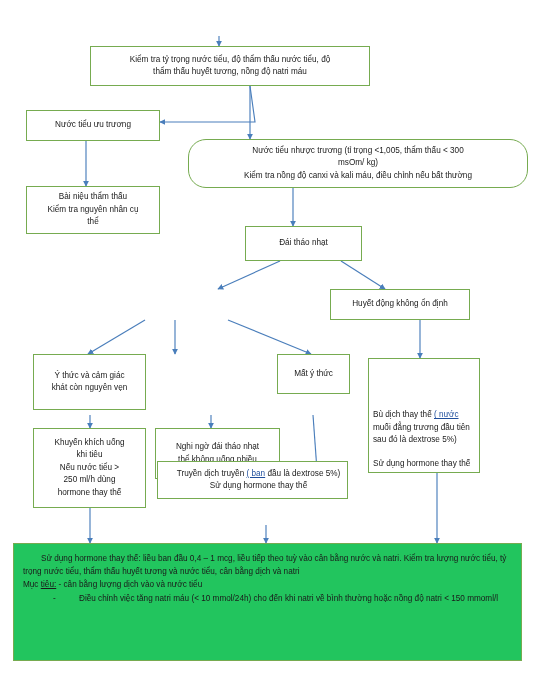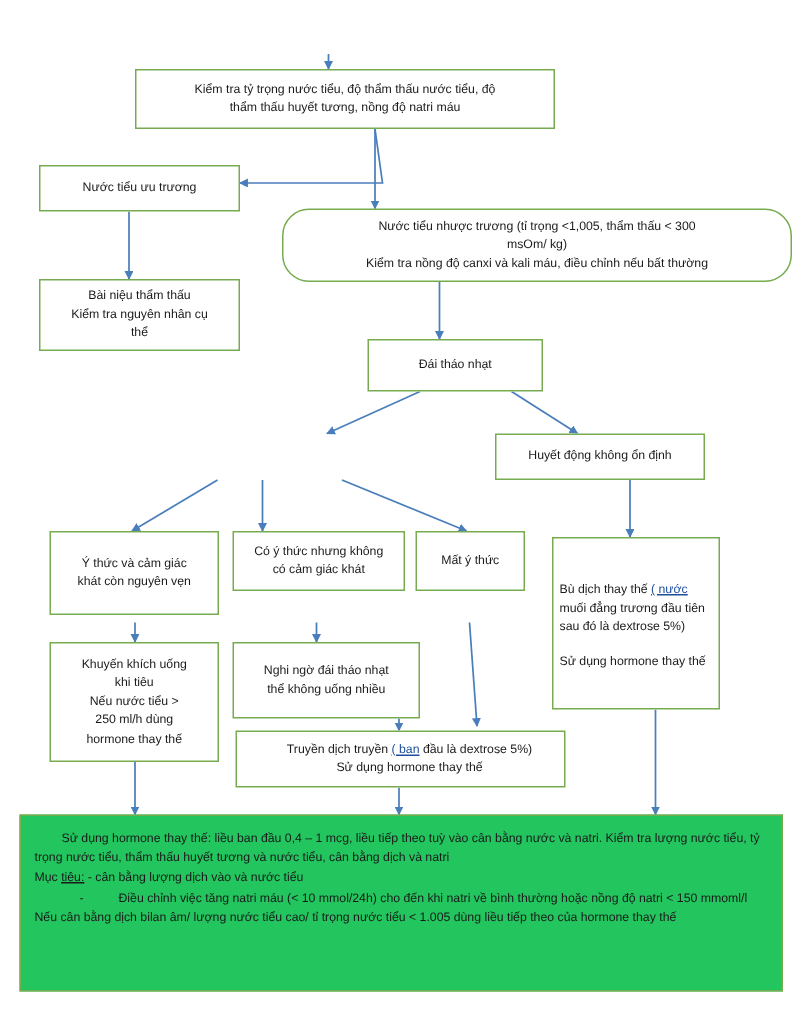--- a/index.html
+++ b/index.html
@@ -135,32 +135,26 @@
     <span class="inner">Huyết động không ổn định</span>
   </div>
 
   <div class="box" style="left:33px;top:354px;width:113px;height:56px;">
     <span class="inner">
       <span>Ý thức và cảm giác</span><br>
       <span>khát còn nguyên vẹn</span>
     </span>
   </div>
 
-  <div class="box" style="left:155px;top:354px;width:115px;height:40px;">
-    <span class="inner">
-      <span>Có ý thức nhưng không</span><br>
-      <span>có cảm giác khát</span>
-    </span>
-  </div>
 
   <div class="box" style="left:277px;top:354px;width:73px;height:40px;">
     <span class="inner">Mất ý thức</span>
   </div>
 
-  <div class="box leftbox" style="left:368px;top:358px;width:112px;height:115px;align-items:center;padding-top:6px;">
+  <div class="box leftbox" style="left:368px;top:358px;width:112px;height:115px;align-items:flex-end;padding-top:6px;">
     <span class="inner">
       <span>Bù dịch thay thế</span>
       <span class="link">( nước</span>
       <span>muối đẳng trương đầu tiên sau đó là dextrose 5%)</span>
       <div class="blank"></div>
       <span>Sử dụng hormone thay thế</span>
     </span>
   </div>
 
   <div class="box" style="left:33px;top:428px;width:113px;height:80px;">
@@ -173,36 +167,35 @@
     </span>
   </div>
 
   <div class="box" style="left:155px;top:428px;width:125px;height:51px;">
     <span class="inner">
       <span>Nghi ngờ đái tháo nhạt</span><br>
       <span>thể không uống nhiều</span>
     </span>
   </div>
 
-  <div class="box" style="left:157px;top:487px;width:220px;height:38px;padding-left:16px;">
+  <div class="box" style="left:157px;top:461px;width:191px;height:38px;padding-left:16px;">
     <span class="inner">
       <span>Truyền dịch truyền</span>
       <span class="link">( ban</span>
       <span>đầu là dextrose 5%)</span><br>
       <span>Sử dụng hormone thay thế</span>
     </span>
   </div>
 
   <div class="note" style="left:13px;top:543px;width:509px;height:118px;">
     <p class="para" style="text-indent:18px;">Sử dụng hormone thay thế: liều ban đầu 0,4 – 1 mcg, liều tiếp theo tuỳ vào cân bằng nước và natri. Kiểm tra lượng nước tiểu, tỷ trọng nước tiểu, thẩm thấu huyết tương và nước tiểu, cân bằng dịch và natri</p>
     <p class="para">
       <span>Mục</span>
       <span class="spell">tiêu:</span>
       <span>- cân bằng lượng dịch vào và nước tiểu</span>
     </p>
     <div class="bullet">
       <span class="dash">-</span>
       <span class="btxt">Điều chỉnh việc tăng natri máu (&lt; 10 mmol/24h) cho đến khi natri về bình thường hoặc nồng độ natri &lt; 150 mmoml/l</span>
     </div>
-    <p class="para">Nếu cân bằng dịch bilan âm/ lượng nước tiểu cao/ tỉ trọng nước tiểu &lt; 1.005 dùng liều tiếp theo của hormone thay thế</p>
   </div>
 
 </div>
 
 </body></html>

